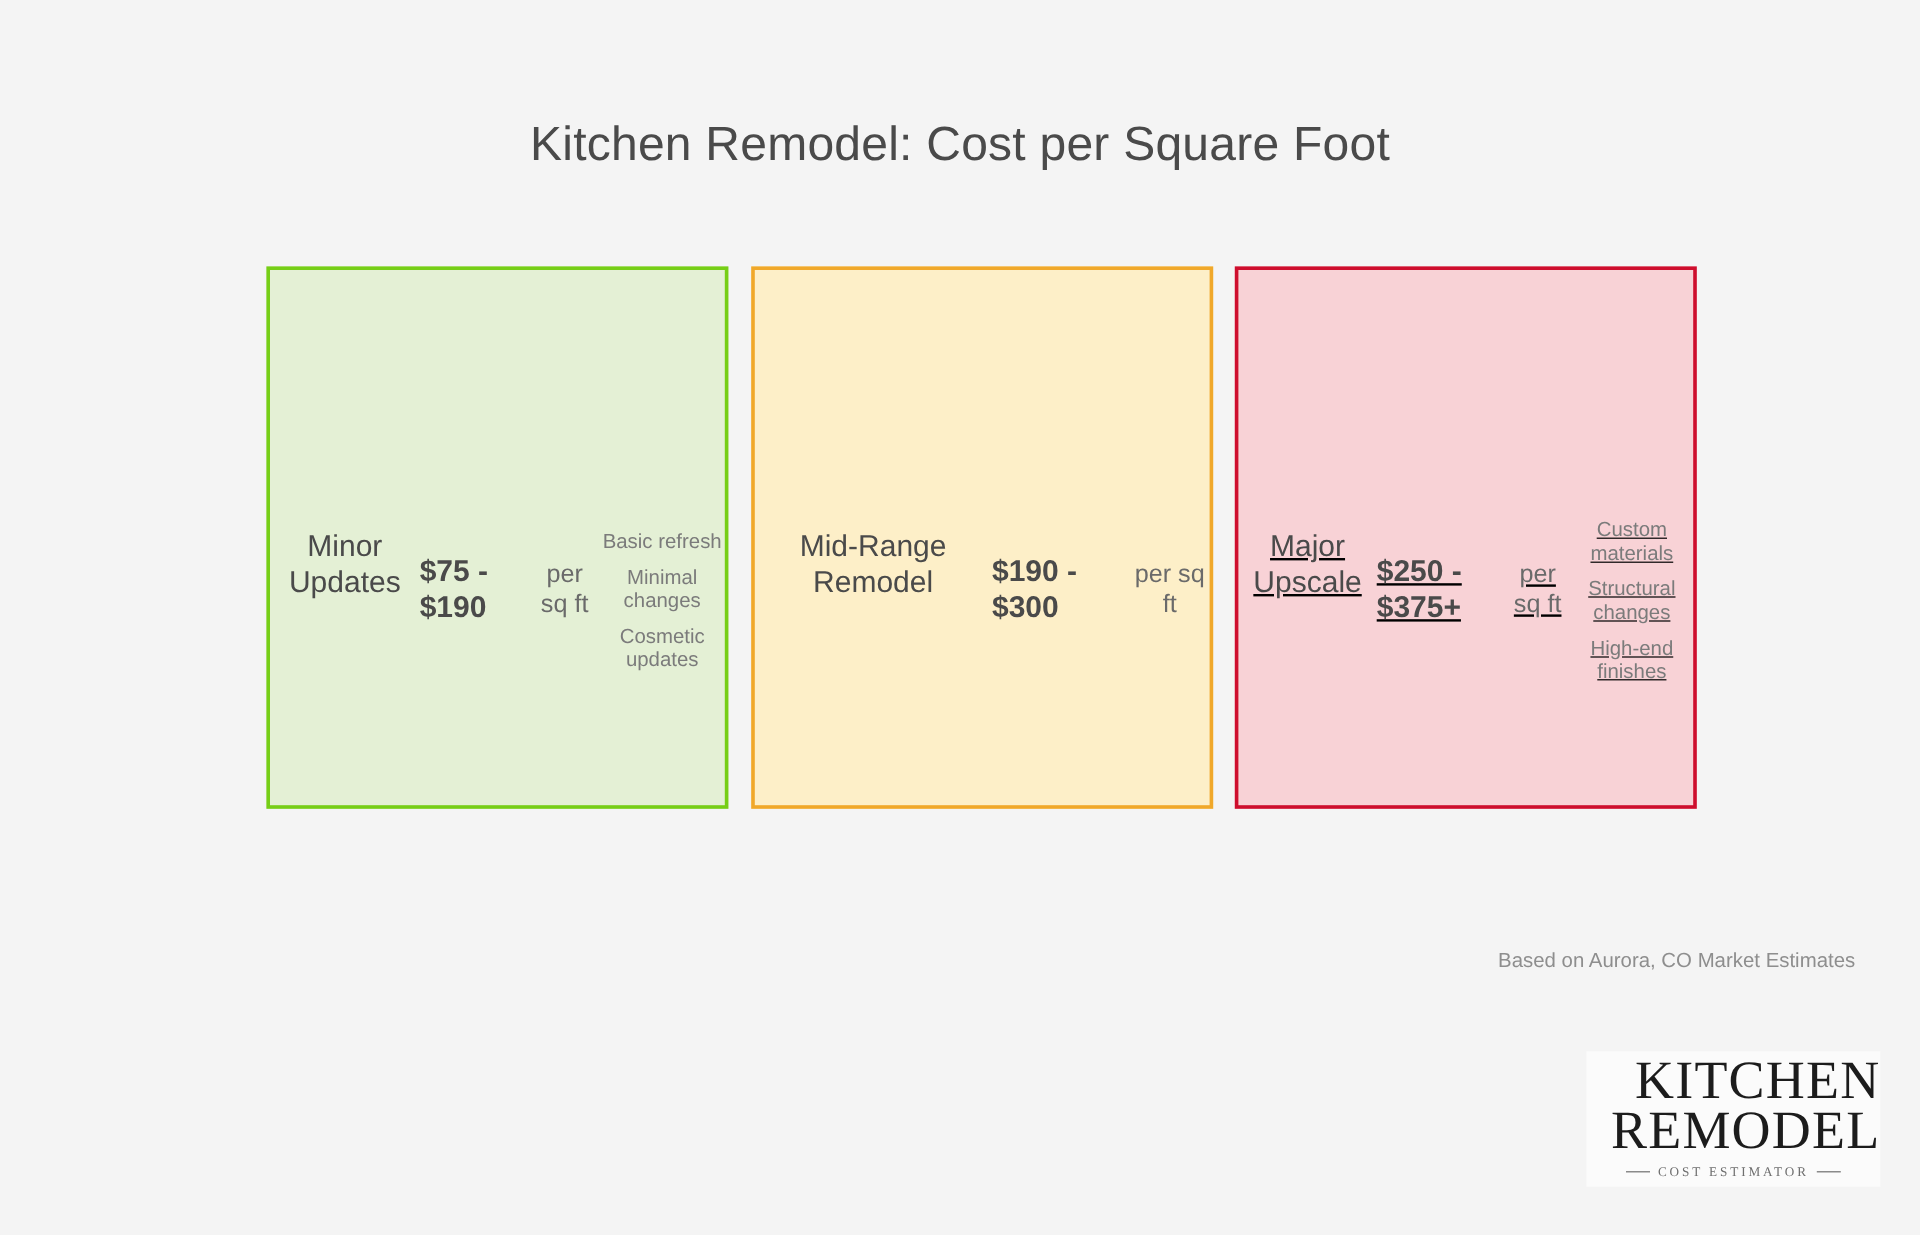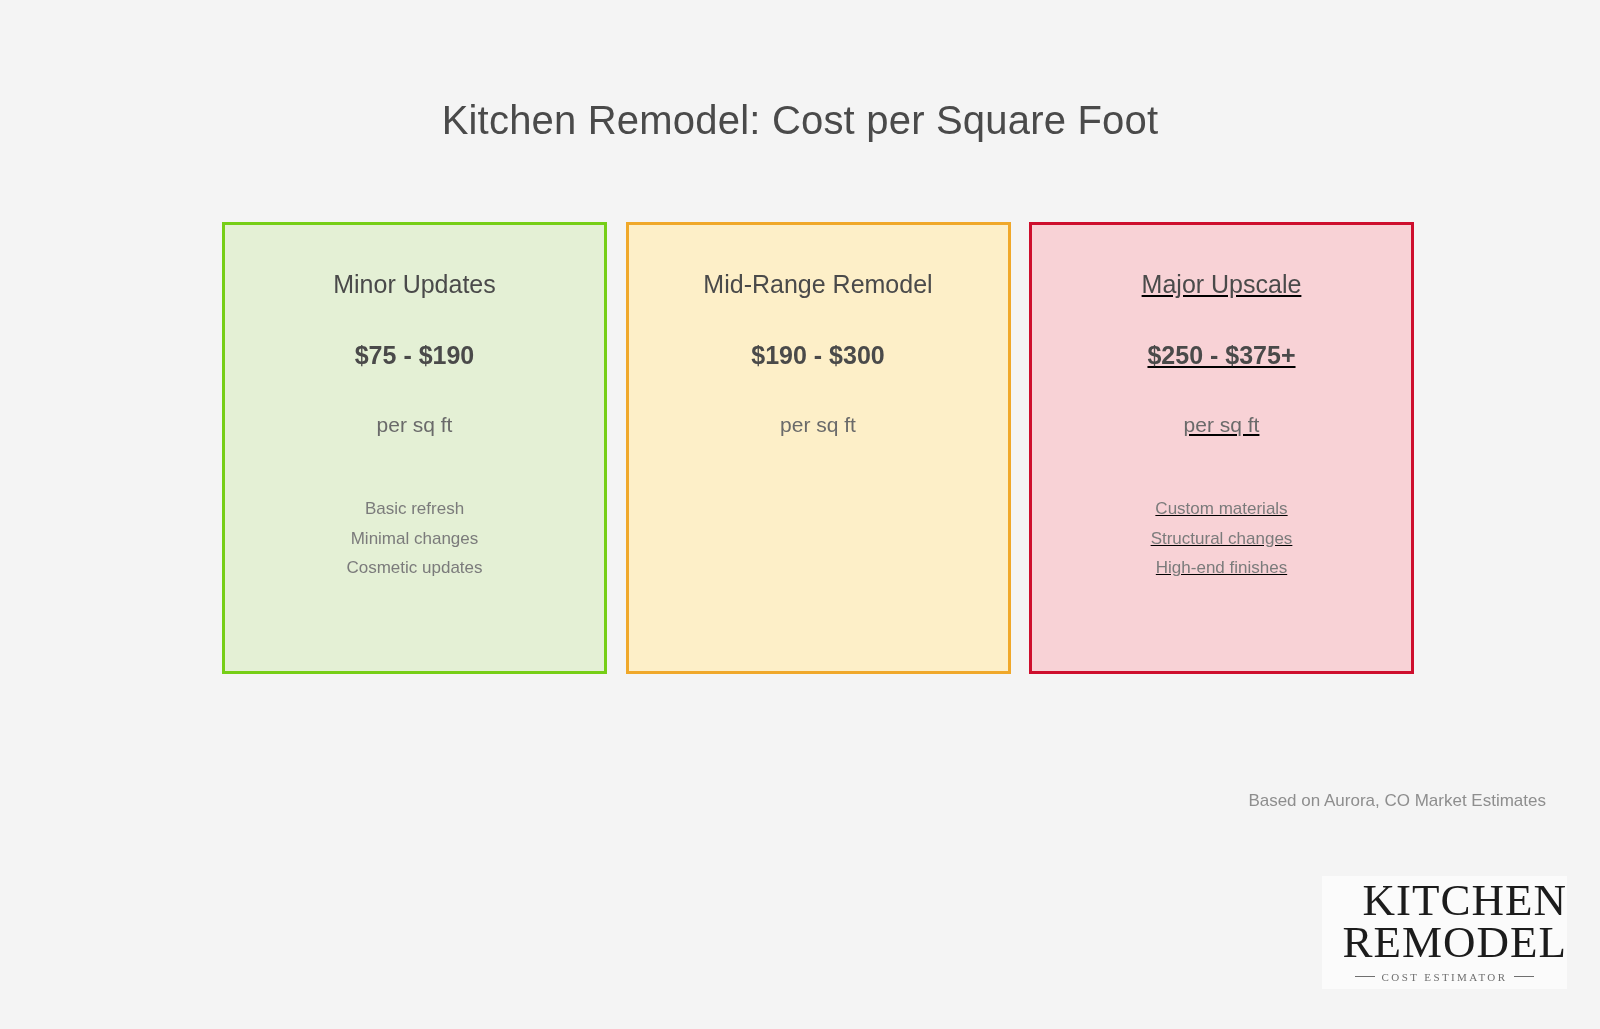--- a/index.html
+++ b/index.html
@@ -44,21 +44,21 @@
     justify-content: space-between;
     align-items: stretch;
   }
 
   .tier-card {
     width: 385px;
     box-sizing: border-box;
     border-style: solid;
     border-width: 3px;
     display: flex;
-    flex-direction: column;
+    flex-direction: row;
     align-items: center;
     padding-top: 44px;
   }
 
   .tier-card.tier-minor {
     background: #e4f0d5;
     border-color: #76ce16;
   }
   .tier-card.tier-mid {
     background: #fdefc8;

